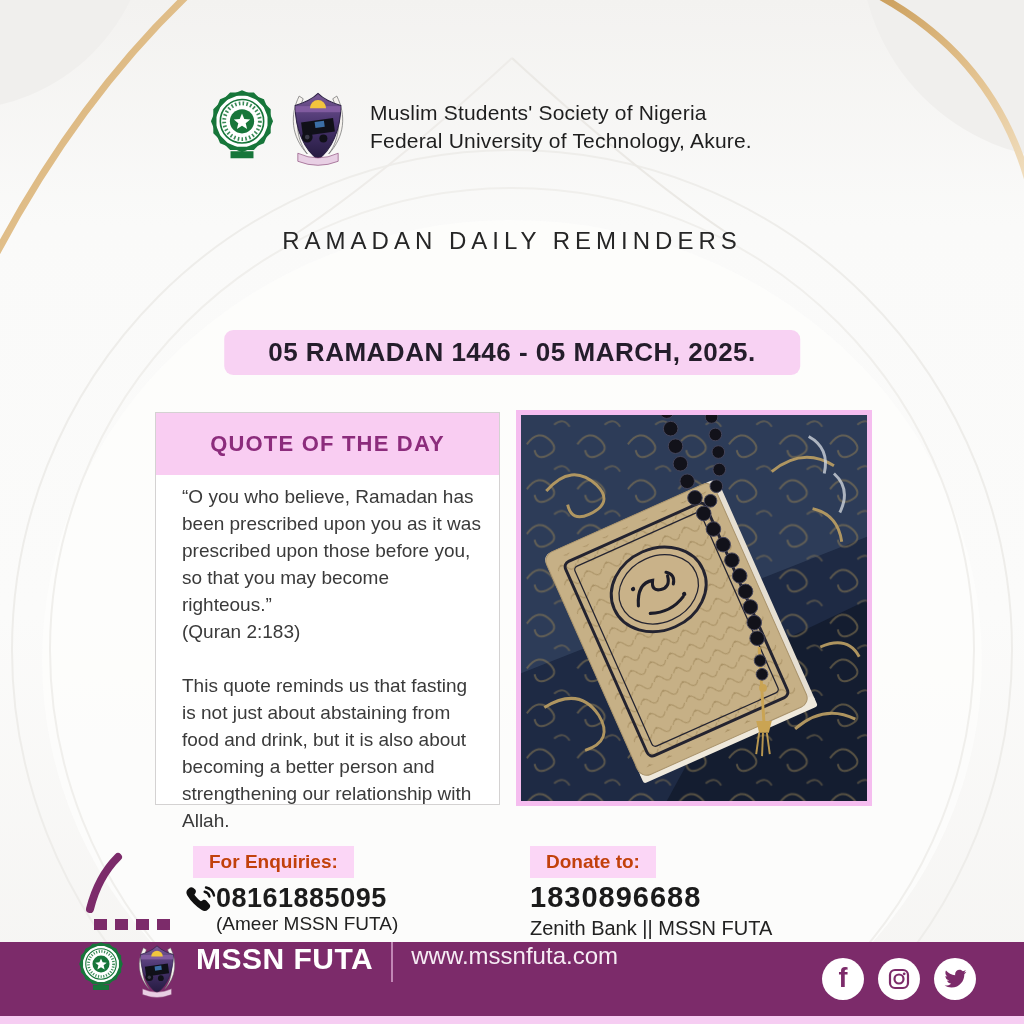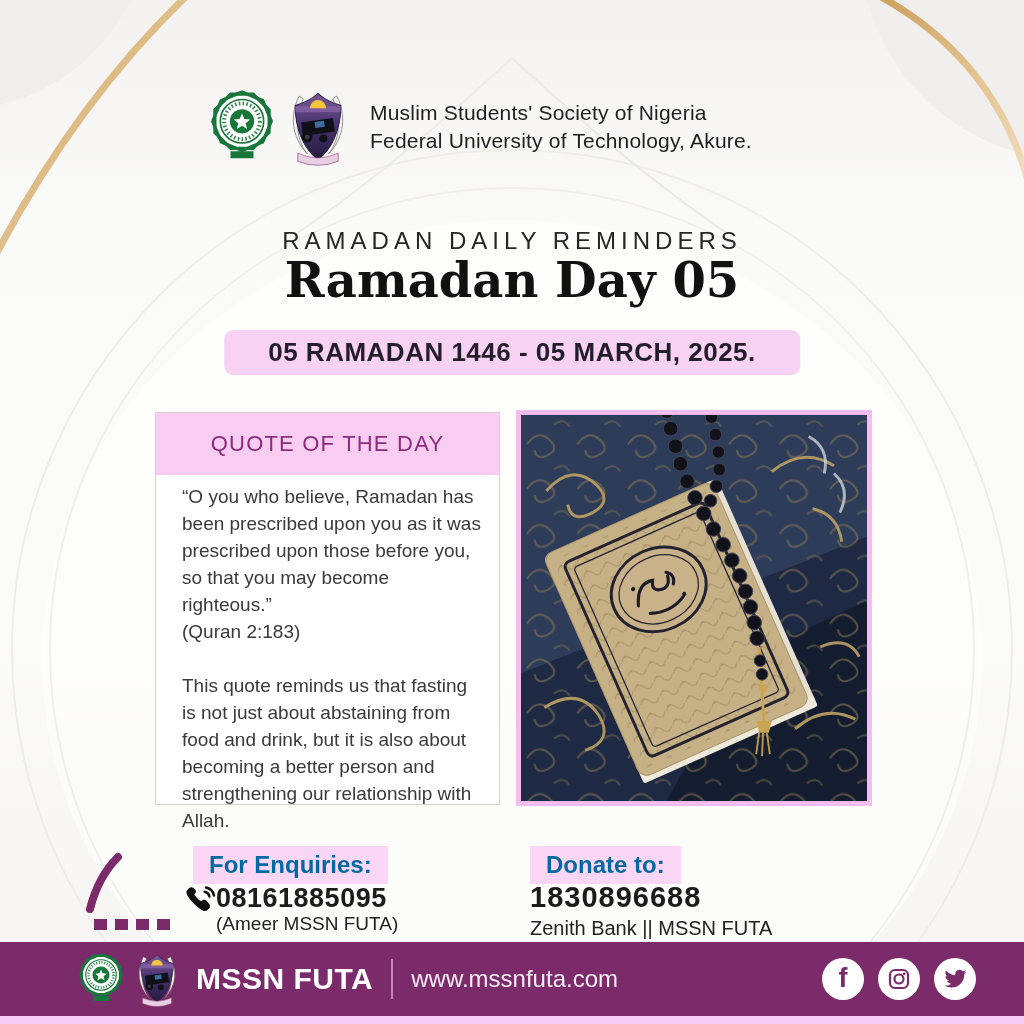--- a/index.html
+++ b/index.html
@@ -18,44 +18,44 @@
   
   .kicker{left:0;top:227px;width:1024px;text-align:center;font-size:24px;letter-spacing:5px;color:#262626;font-weight:500;}
   .main-title{left:0;top:252px;width:1024px;text-align:center;font-size:48px;font-weight:700;color:#111;
     font-family:"DejaVu Serif","Liberation Serif",serif;}
   .date-banner{left:50%;top:330px;transform:translateX(-50%);background:#f8d2f3;border-radius:9px;
     padding:7px 44px;font-size:26px;font-weight:700;color:#241d2b;letter-spacing:.5px;white-space:nowrap;}
 
   
   .quote-card{left:155px;top:412px;width:345px;height:393px;background:#fff;border:1px solid #d4d2d2;box-sizing:border-box;}
   .quote-head{height:62px;background:#f9cdf2;display:flex;align-items:center;justify-content:center;
-    font-size:22px;font-weight:400;letter-spacing:1.2px;color:#8c2c7c;}
+    font-size:22px;font-weight:700;letter-spacing:1.2px;color:#8c2c7c;}
   .quote-body{padding:8px 18px 0 26px;font-size:19px;line-height:27px;color:#3a3a3a;}
   .quote-body p{margin:0;}
   .quote-body p.ref{margin-bottom:27px;}
 
   
   .photo-frame{left:516px;top:410px;width:356px;height:396px;border:5px solid #f5bdef;box-sizing:border-box;background:#1e2a44;}
   .photo-frame svg{display:block;width:100%;height:100%;}
 
   
   .dome-decor{left:66px;top:845px;width:130px;height:100px;}
 
   
-  .pink-label{background:#fbd6f6;padding:5px 16px;font-size:24px;font-weight:600;color:#0369a1;white-space:nowrap;}
+  .pink-label{background:#fbd6f6;padding:5px 16px;font-size:19px;font-weight:600;color:#c2410c;white-space:nowrap;}
   .enq-label{left:193px;top:846px;}
   .phone-row{left:184px;top:884px;display:flex;align-items:flex-start;}
   .phone-num{font-size:27px;font-weight:800;color:#1c1c1c;letter-spacing:.5px;line-height:28px;}
   .phone-owner{font-size:19px;color:#222;line-height:23px;}
   .don-label{left:530px;top:846px;}
   .don-number{left:530px;top:881px;font-size:29px;font-weight:800;color:#1b1b1b;letter-spacing:1px;}
   .don-name{left:530px;top:917px;font-size:20px;color:#222;}
 
   
-  .footer{left:0;top:942px;width:1024px;height:74px;background:#7c2b6a;display:flex;align-items:center;box-sizing:border-box;padding-left:78px;}
+  .footer{left:0;top:942px;width:1024px;height:74px;background:#7c2b6a;display:flex;box-sizing:border-box;padding-left:78px;}
   .footer-brand{margin-left:14px;font-size:30px;font-weight:700;color:#fff;letter-spacing:.5px;white-space:nowrap;}
   .footer-divider{width:2px;height:40px;background:#d8a7cf;opacity:.75;margin:0 18px;}
   .footer-site{font-size:24px;color:#f6ecf4;white-space:nowrap;}
   .socials{position:absolute;right:48px;top:958px;display:flex;gap:14px;}
   .social{width:42px;height:42px;border-radius:50%;background:#fff;display:flex;align-items:center;justify-content:center;}
   .social .fb{font-size:27px;font-weight:700;color:#7c2b6a;font-family:"Liberation Sans",sans-serif;transform:translateY(-1px);}
   .footer-strip{left:0;top:1016px;width:1024px;height:8px;background:#f6cdf2;}
 </style>
 </head>
 <body>
@@ -134,21 +134,20 @@
     <svg width="68" height="78">
         <use href="#sym-futa"></use>
       </svg>
     <div class="org-text">
       <div>Muslim Students' Society of Nigeria</div>
       <div>Federal University of Technology, Akure.</div>
     </div>
   </div>
 
   <div class="abs kicker">RAMADAN DAILY REMINDERS</div>
-  <div class="abs main-title">Ramadan Day 05</div>
   <div class="abs date-banner">05 RAMADAN 1446 - 05 MARCH, 2025.</div>
 
   <div class="abs quote-card">
     <div class="quote-head">QUOTE OF THE DAY</div>
     <div class="quote-body">
       <p class="q">“O you who believe, Ramadan has been prescribed upon you as it was prescribed upon those before you, so that you may become righteous.”</p>
       <p class="ref">(Quran 2:183)</p>
       <p class="c">This quote reminds us that fasting is not just about abstaining from food and drink, but it is also about becoming a better person and strengthening our relationship with Allah.</p>
     </div>
   </div>

